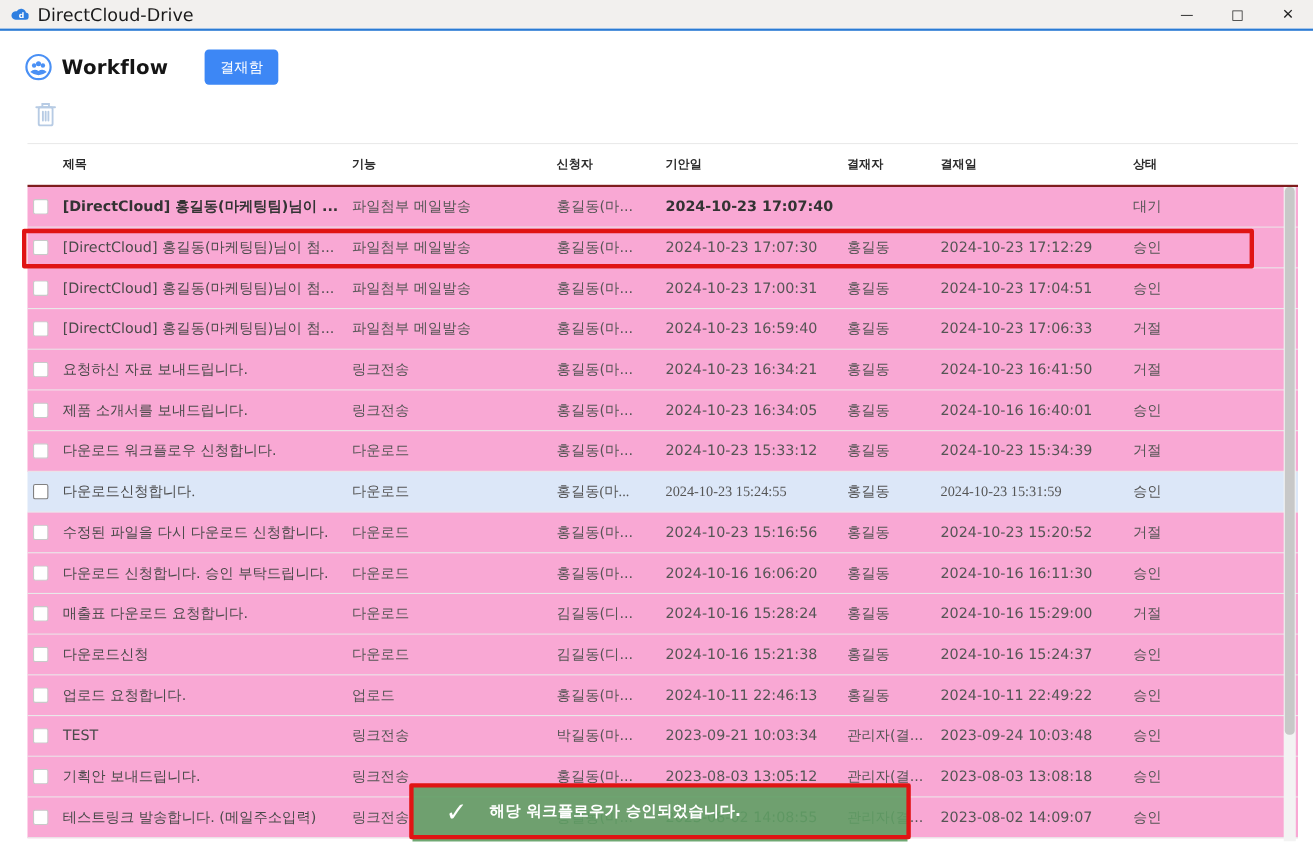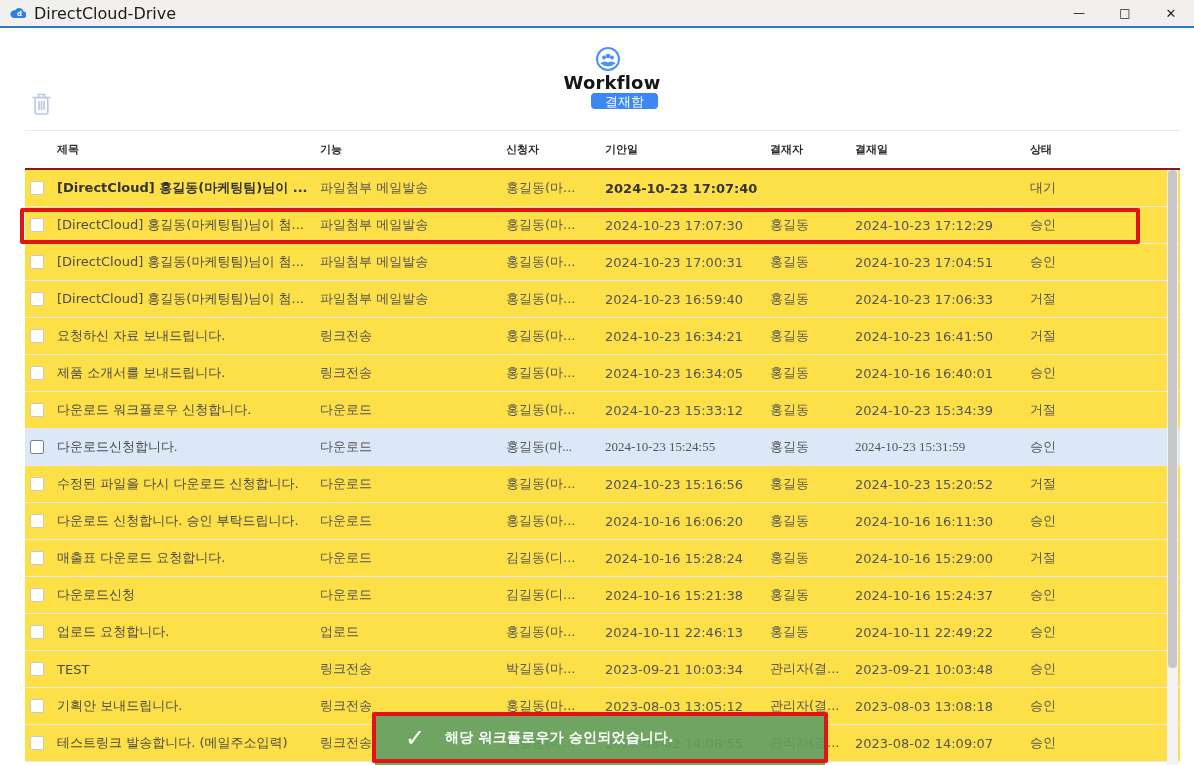--- a/index.html
+++ b/index.html
@@ -17,44 +17,44 @@
   .titlebar-accent { height:2px; background:#2b7bd4; }
   .app-logo { display:flex; align-items:center; margin-right:8px; }
   .app-title { font-size:16px; color:#1a1a1a; }
   .win-controls { margin-left:auto; display:flex; height:26px; }
   .win-btn {
     width:46px; height:26px; display:flex; align-items:center; justify-content:center;
     font-size:12px; color:#222; cursor:default;
   }
   .win-btn.close-btn { font-size:13px; }
   
-  .page-header { display:flex; align-items:center; margin:18px 0 0 22px; height:30px;flex-direction:column; }
+  .page-header { display:flex; align-items:center; margin:18px 0 0 22px; height:30px; }
   .wf-icon { width:26px; height:26px; }
   .page-title { font-size:18px; font-weight:700; color:#151515; margin-left:8px; letter-spacing:.2px; }
   .approval-btn {
     margin-left:33px; background:#3d87f5; color:#fff; border:none; border-radius:4px;
-    height:16px; padding:0 14px; font-size:13px; font-family:inherit; cursor:pointer;
+    height:32px; padding:0 14px; font-size:13px; font-family:inherit; cursor:pointer;
   }
   
   .toolbar { margin:16px 0 0 31px; height:25px; }
   
   .wf-table {
     position:absolute; left:25px; top:130px; width:1155px;
     border-top:1px solid #eaeaea;
   }
   .grid-row {
     display:grid;
     grid-template-columns:32px 263px 186px 99px 165px 85px 175px 1fr;
     align-items:center;
   }
   .thead {
     height:39px; border-bottom:2px solid #7f1d1d;
     font-weight:700; color:#2b2b2b; font-size:11px;
   }
-  .row { height:37px; border-bottom:1px solid #e9e9e9; background:#fde047; cursor:default; }
+  .row { height:37px; border-bottom:1px solid #e9e9e9; background:#f9a8d4; cursor:default; }
   .row.selected { background:#dce7f8;font-family:Liberation Serif, serif; }
   .cell { overflow:hidden; white-space:nowrap; }
   .cell-title { color:#4a4a4a; }
   .cell-status, .th-status { text-align:left; }
   .row.bold .cell-title, .row.bold .cell-draft { font-weight:700; color:#333; }
   .checkbox {
     display:block; width:14px; height:14px; margin-left:5px;
     border:1px solid #c9c9c9; border-radius:2px; background:#fff;
   }
   .row.selected .checkbox { border-color:#808080; }
@@ -294,21 +294,21 @@
   </div>
       <div class="grid-row row">
     <div class="cell">
       <span class="checkbox"></span>
     </div>
     <div class="cell cell-title">TEST</div>
     <div class="cell cell-func">링크전송</div>
     <div class="cell cell-applicant">박길동(마...</div>
     <div class="cell cell-draft">2023-09-21 10:03:34</div>
     <div class="cell cell-approver">관리자(결...</div>
-    <div class="cell cell-approved">2023-09-21 10:03:48</div>
+    <div class="cell cell-approved">2023-09-24 10:03:48</div>
     <div class="cell cell-status">승인</div>
   </div>
       <div class="grid-row row">
     <div class="cell">
       <span class="checkbox"></span>
     </div>
     <div class="cell cell-title">기획안 보내드립니다.</div>
     <div class="cell cell-func">링크전송</div>
     <div class="cell cell-applicant">홍길동(마...</div>
     <div class="cell cell-draft">2023-08-03 13:05:12</div>

